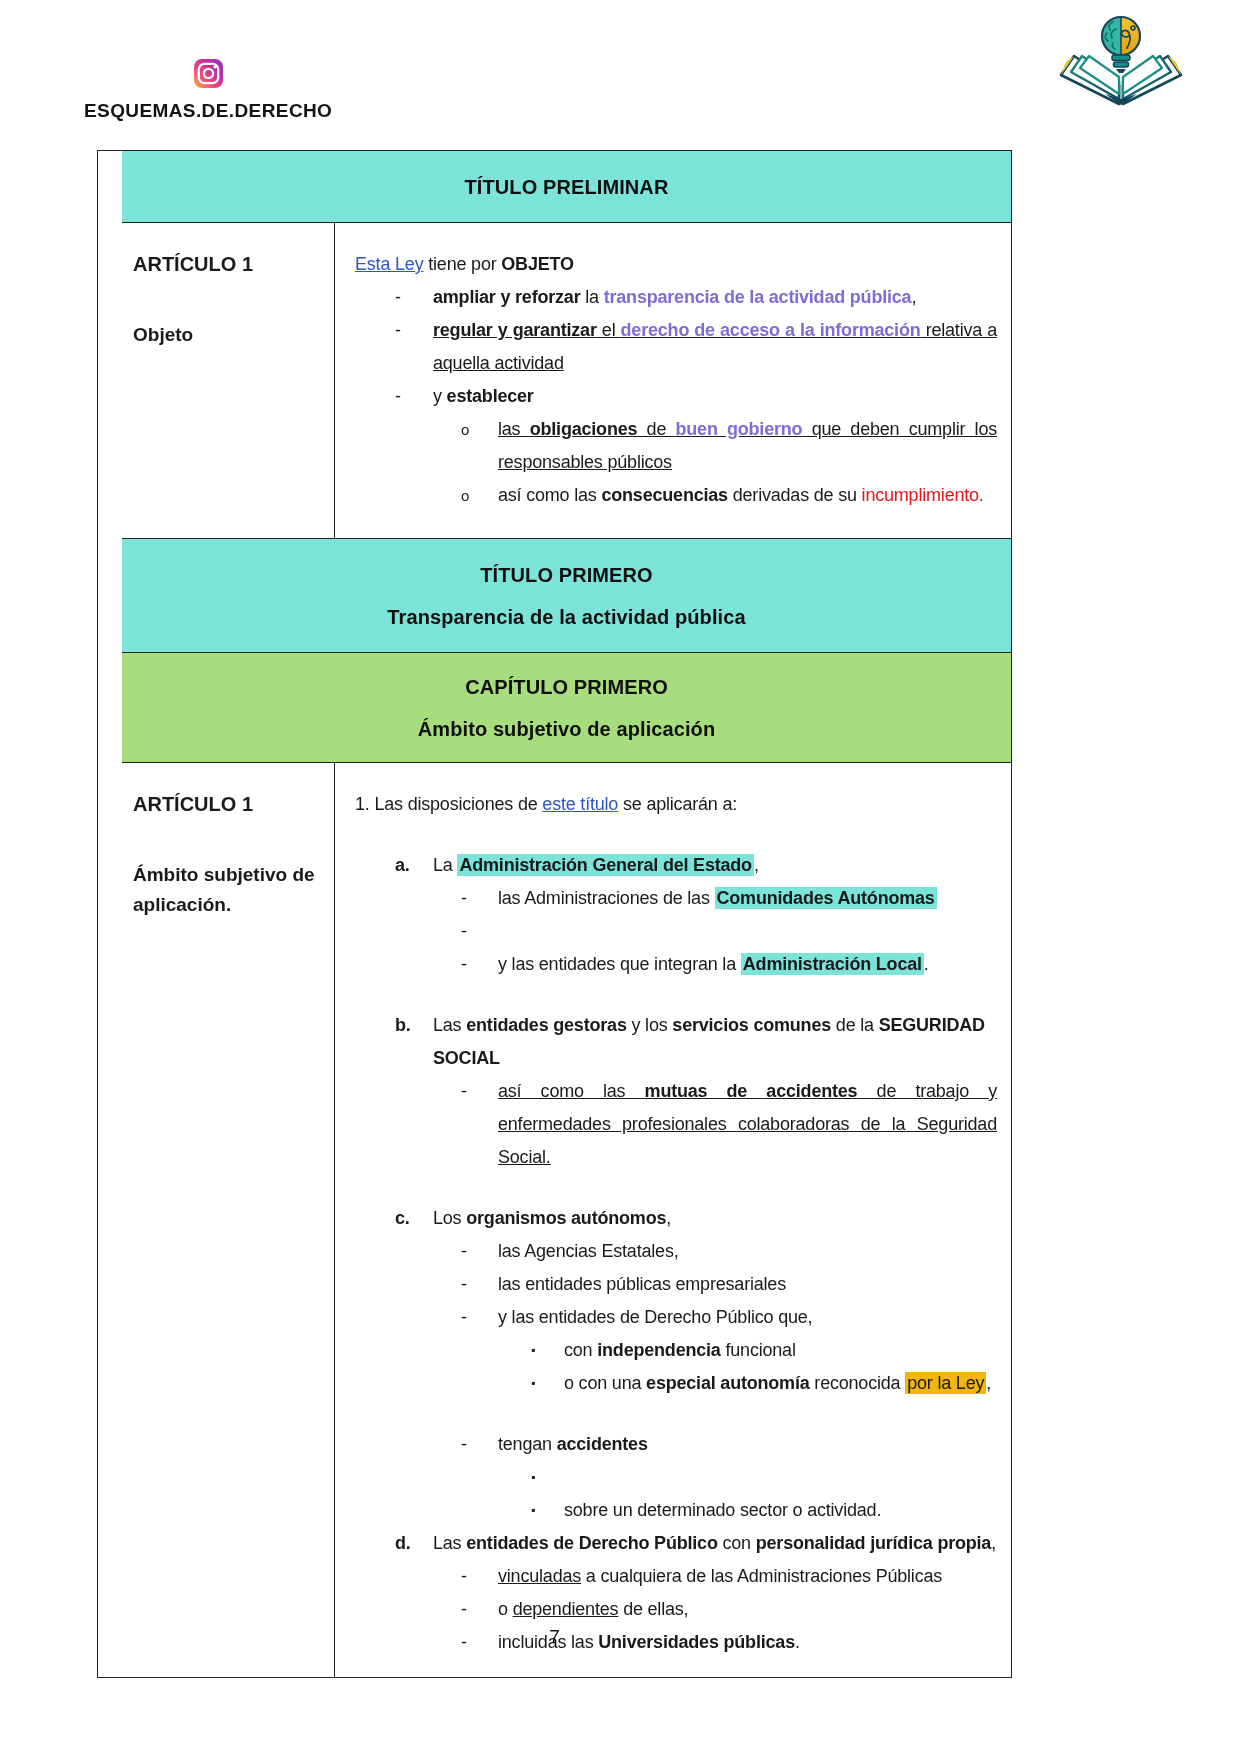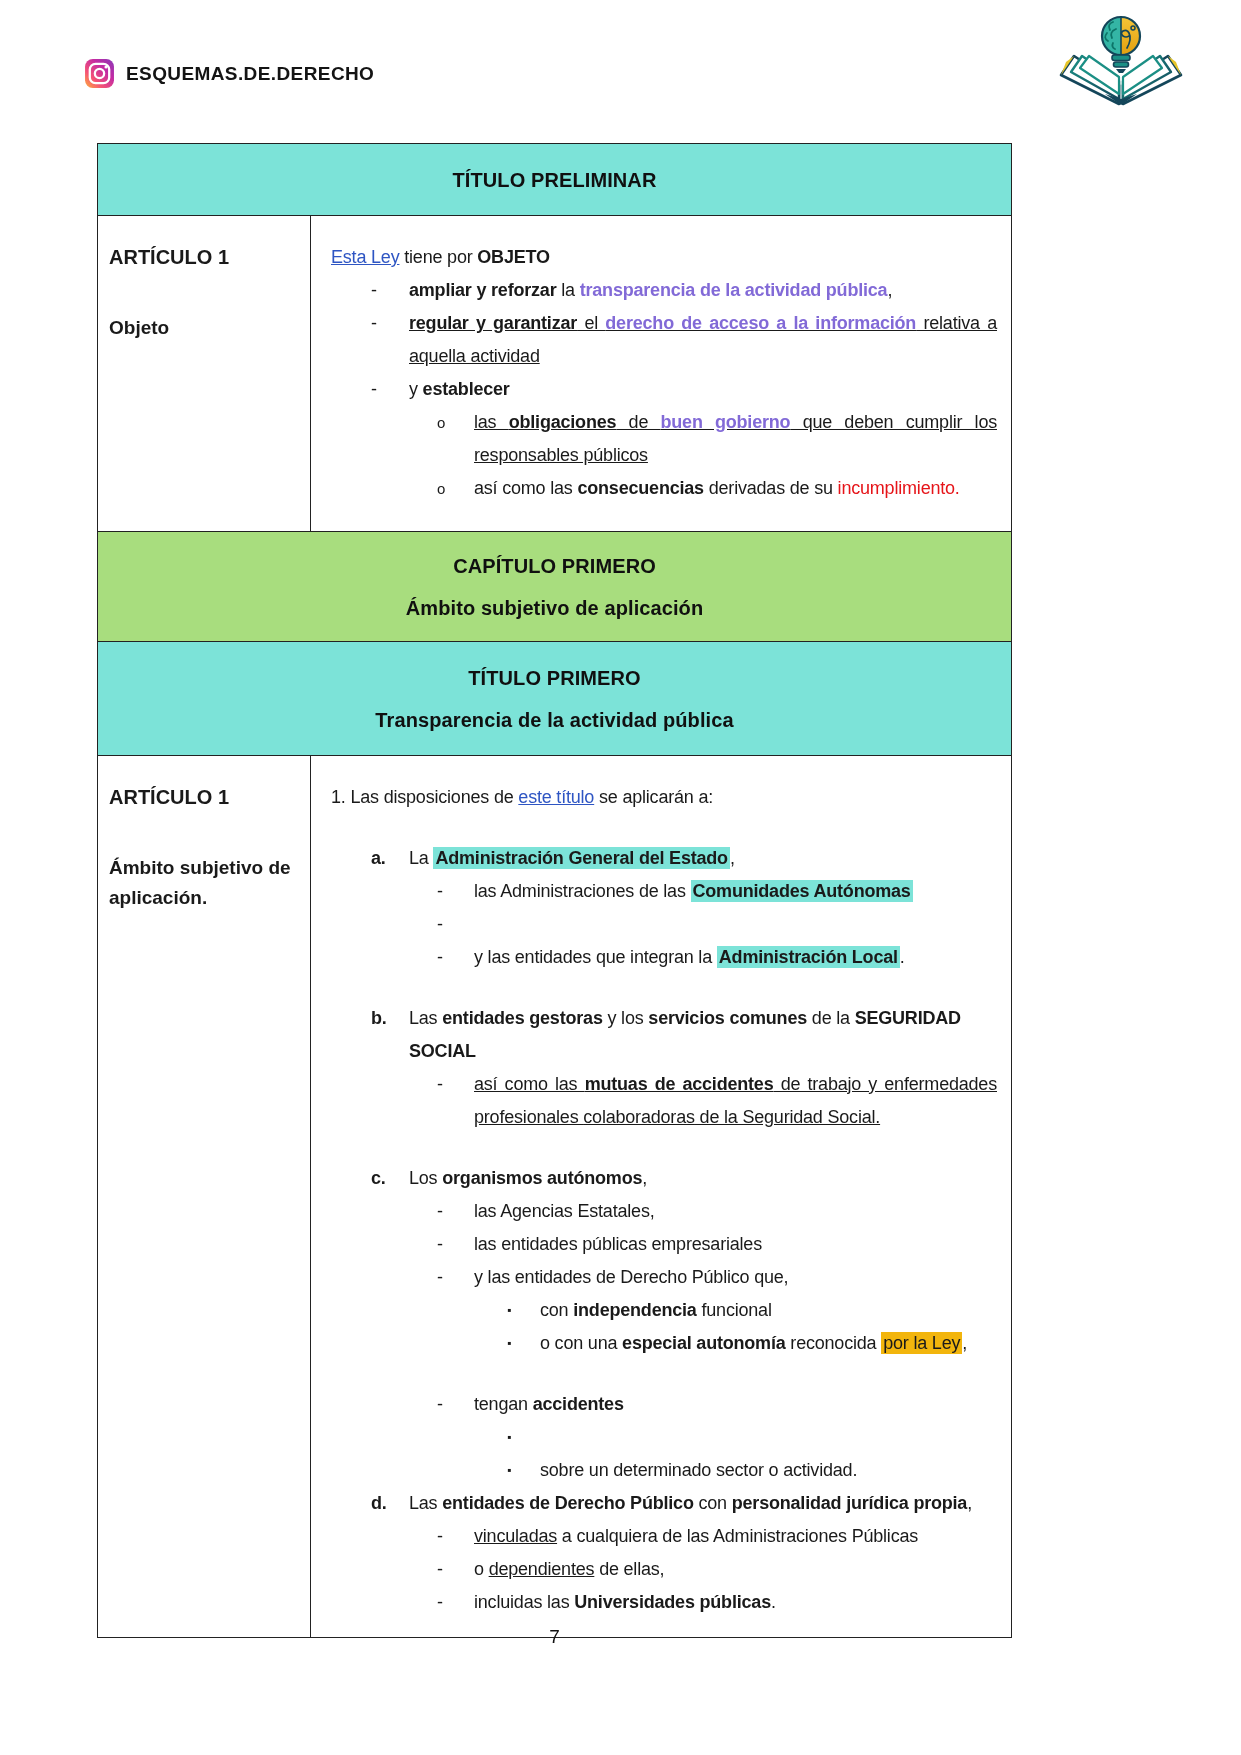--- a/index.html
+++ b/index.html
@@ -5,26 +5,26 @@
   * { margin:0; padding:0; box-sizing:border-box; }
   html,body { background:#ffffff; }
   body {
     width:1241px; height:1755px; position:relative;
     font-family:"Liberation Sans","DejaVu Sans",sans-serif;
     color:#1a1a1a;
   }
   .page { position:absolute; inset:0; background:#fff; overflow:hidden; }
 
   
-  .brand { position:absolute; left:84px; top:58px; display:flex; align-items:center; gap:11px; }
+  .brand { position:absolute; left:84px; top:58px; display:flex; align-items:center; gap:11px;flex-direction:column; }
   .brand-text { font-size:19px; font-weight:700; letter-spacing:.4px; color:#141414; }
   .logo { position:absolute; right:54px; top:6px; }
 
   
-  .doc-table { position:absolute; left:97px; top:143px; width:915px; border:1.6px solid #222; }
+  .doc-table { position:absolute; left:97px; top:150px; width:915px; border:1.6px solid #222;padding-left:24px; }
   .doc-table > div + div { border-top:1.6px solid #222;gap:12px; }
 
   .band { display:flex; flex-direction:column; justify-content:center; align-items:center; text-align:center; }
   .band-line { font-size:20px; font-weight:700; line-height:30px; color:#101010; letter-spacing:.1px; }
   .band.teal  { background:var(--teal-band); }
   .band.green { background:var(--green-band); }
   .band.h1 { height:71px; }
   .band.h2t { height:114px; }
   .band.h2g { height:110px; }
 
@@ -155,28 +155,28 @@
             <span class="marker m-circle">o</span>
             <span class="txt"><span class="seg">las </span><span class="seg seg-b">obligaciones</span><span class="seg"> de </span><span class="seg seg-purple">buen gobierno</span><span class="seg"> que deben cumplir los responsables públicos</span></span>
           </div>
           <div class="line i2">
             <span class="marker m-circle">o</span>
             <span class="txt"><span class="seg">así como las </span><span class="seg seg-b">consecuencias</span><span class="seg"> derivadas de su </span><span class="seg seg-red">incumplimiento.</span></span>
           </div>
         </div>
     </div>
 
+    <div class="band teal h2t">
+      <div class="band-line">TÍTULO PRIMERO</div>
+      <div class="band-line">Transparencia de la actividad pública</div>
+    </div>
+
     <div class="band green h2g">
       <div class="band-line">CAPÍTULO PRIMERO</div>
       <div class="band-line">Ámbito subjetivo de aplicación</div>
-    </div>
-
-    <div class="band teal h2t">
-      <div class="band-line">TÍTULO PRIMERO</div>
-      <div class="band-line">Transparencia de la actividad pública</div>
     </div>
 
     <div class="article-row" style="min-height:838px">
       <div class="cell-left">
         <div class="art-label">ARTÍCULO 1</div>
         <div class="art-sublabel">Ámbito subjetivo de aplicación.</div>
       </div>
       <div class="cell-right">
           <div class="line i0">
             <span class="txt"><span class="seg">1. Las disposiciones de </span><span class="seg seg-link">este título</span><span class="seg"> se aplicarán a:</span></span>

